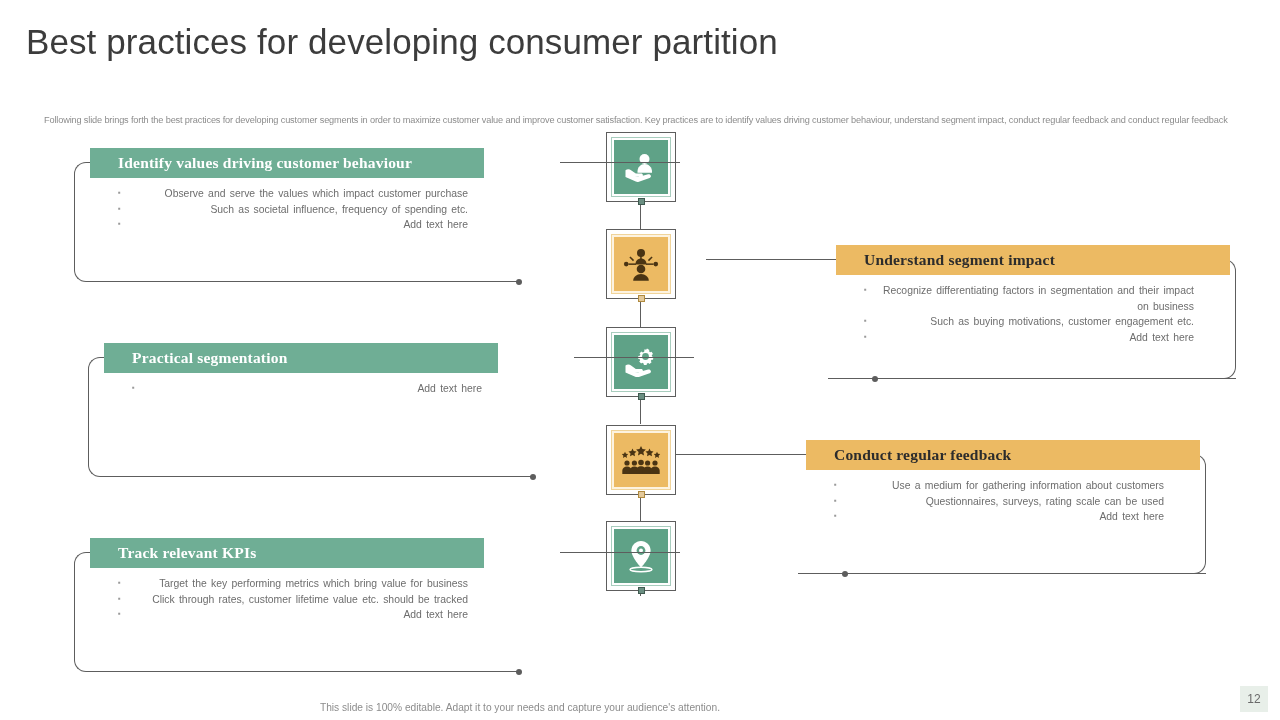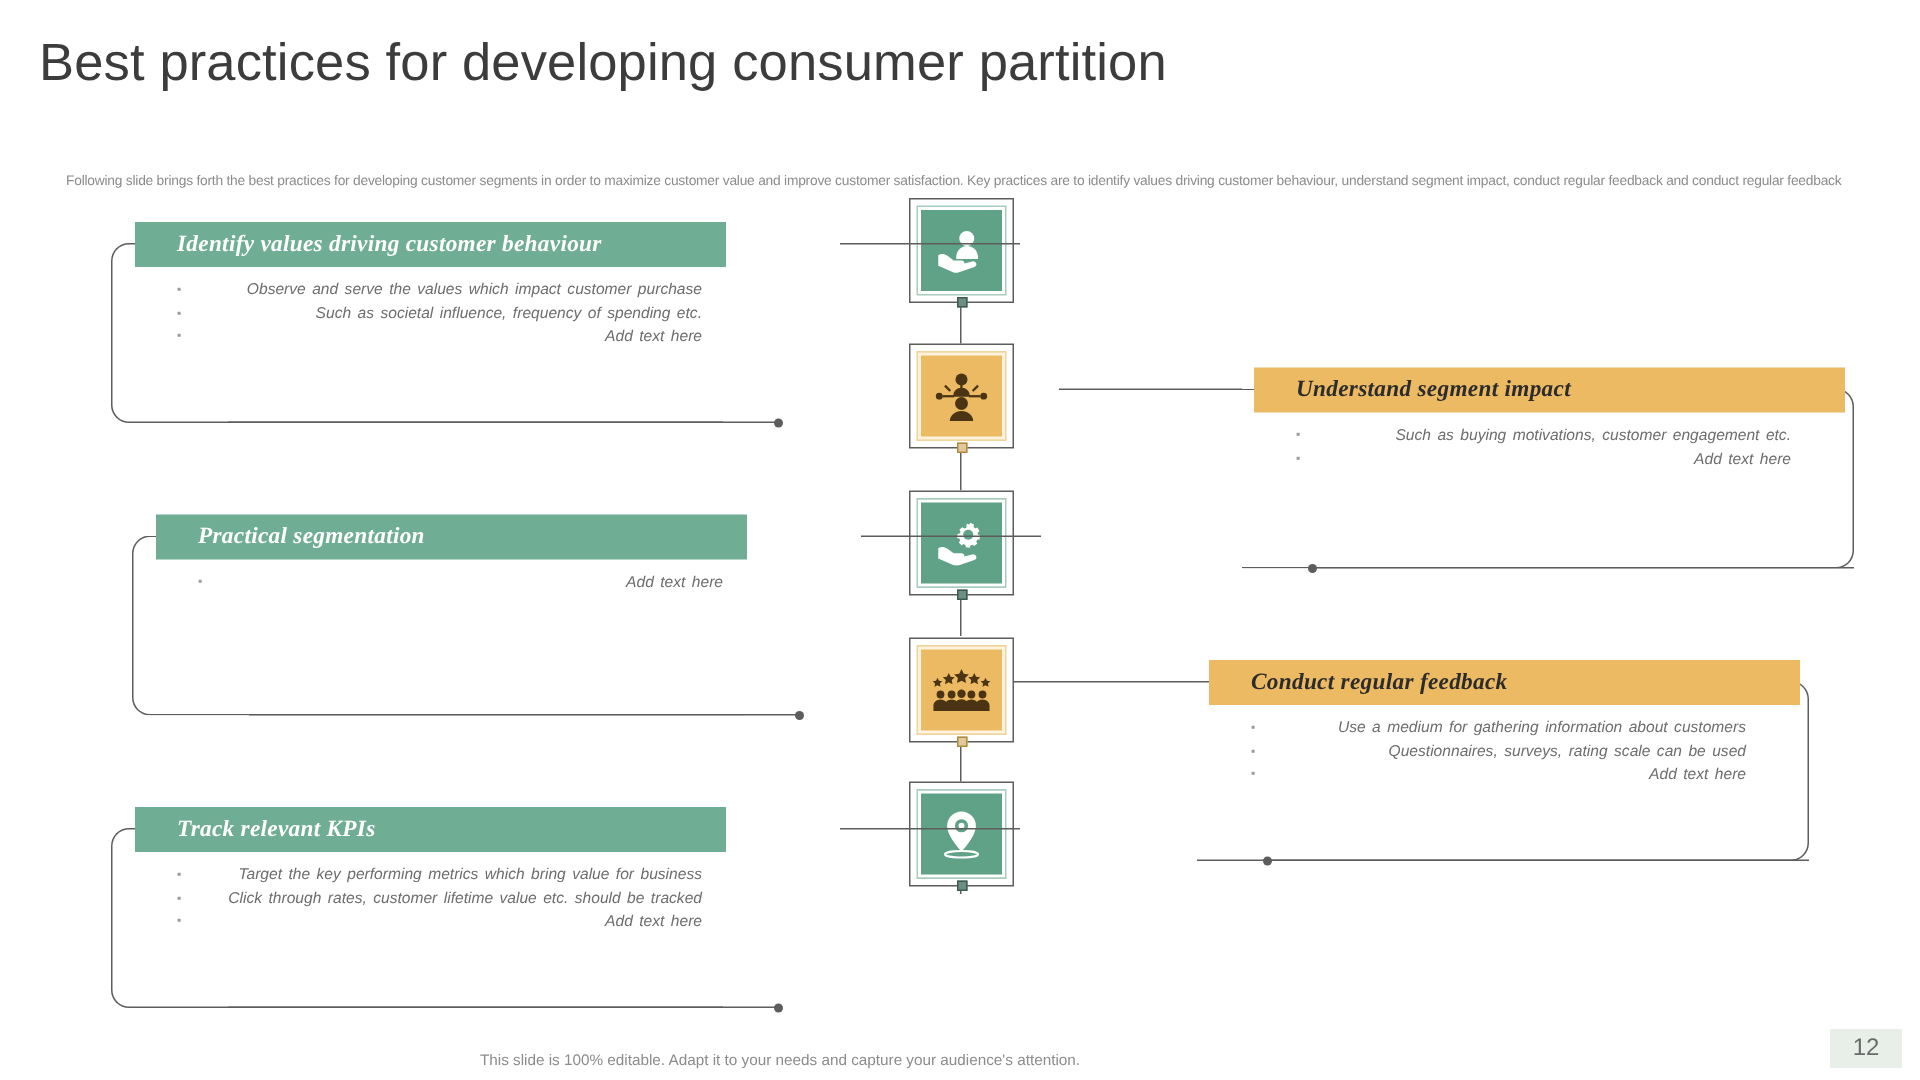--- a/index.html
+++ b/index.html
@@ -41,21 +41,20 @@
     letter-spacing: -0.15px;
     text-align: left;
     margin-top: 32px;
   }
 
   
   .card {
     position: absolute;
     width: 410px;
     height: 135px;
-    font-style: italic;
   }
   .card-bracket {
     position: absolute;
     left: 0;
     top: 14px;
     width: 408px;
     height: 120px;
     border: 1px solid #5d5d5d;
     box-sizing: border-box;
   }
@@ -210,27 +209,27 @@
     top: 702px;
     width: 1040px;
     text-align: center;
     font-size: 10.2px;
     color: #8c8c8c;
   }
   #page-number {
     position: absolute;
     right: 12px;
     top: 686px;
-    width: 48px;
+    width: 28px;
     height: 26px;
     line-height: 26px;
     text-align: center;
     background: #e8efe9;
     color: #6a6a6a;
-    font-size: 16px;
+    font-size: 12px;
   }
 </style>
 </head>
 <body>
 
 <div id="slide-title">Best practices for developing consumer partition</div>
 <div id="slide-subtitle">Following slide brings forth the best practices for developing customer segments in order to maximize customer value and improve customer satisfaction. Key practices are to identify values driving customer behaviour, understand segment impact, conduct regular feedback and conduct regular feedback</div>
 
 <div class="vline" style="left:640px;top:203px;height:36px;"></div>
 <div class="vline" style="left:640px;top:300px;height:27px;"></div>
@@ -356,20 +355,21 @@
   <div class="card-underline"></div>
   <div class="card-dot"></div>
 </div>
 
 <div class="card right" style="left:828px;top:245px;">
   <div class="card-bracket"></div>
   <div class="card-lead" style="left:-122px;width:122px;"></div>
   <div class="card-title">Understand segment impact</div>
   <div class="card-body">
     <ul>
+      <li>Recognize differentiating factors in segmentation and their impact on business</li>
       <li>Such as buying motivations, customer engagement etc.</li>
       <li>Add text here</li>
     </ul>
   </div>
   <div class="card-underline"></div>
   <div class="card-dot"></div>
 </div>
 
 <div class="card right" style="left:798px;top:440px;">
   <div class="card-bracket"></div>

